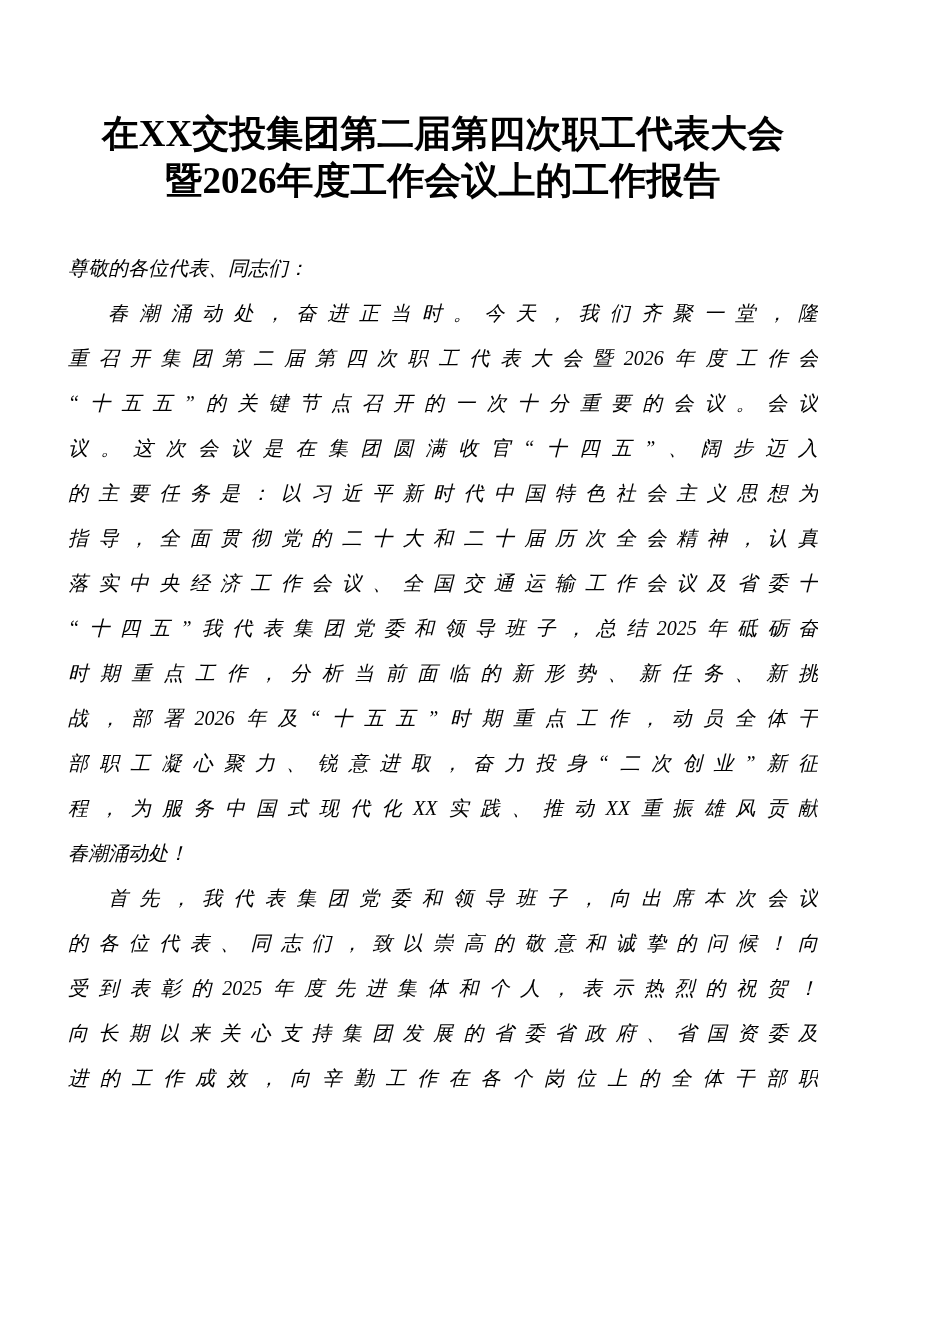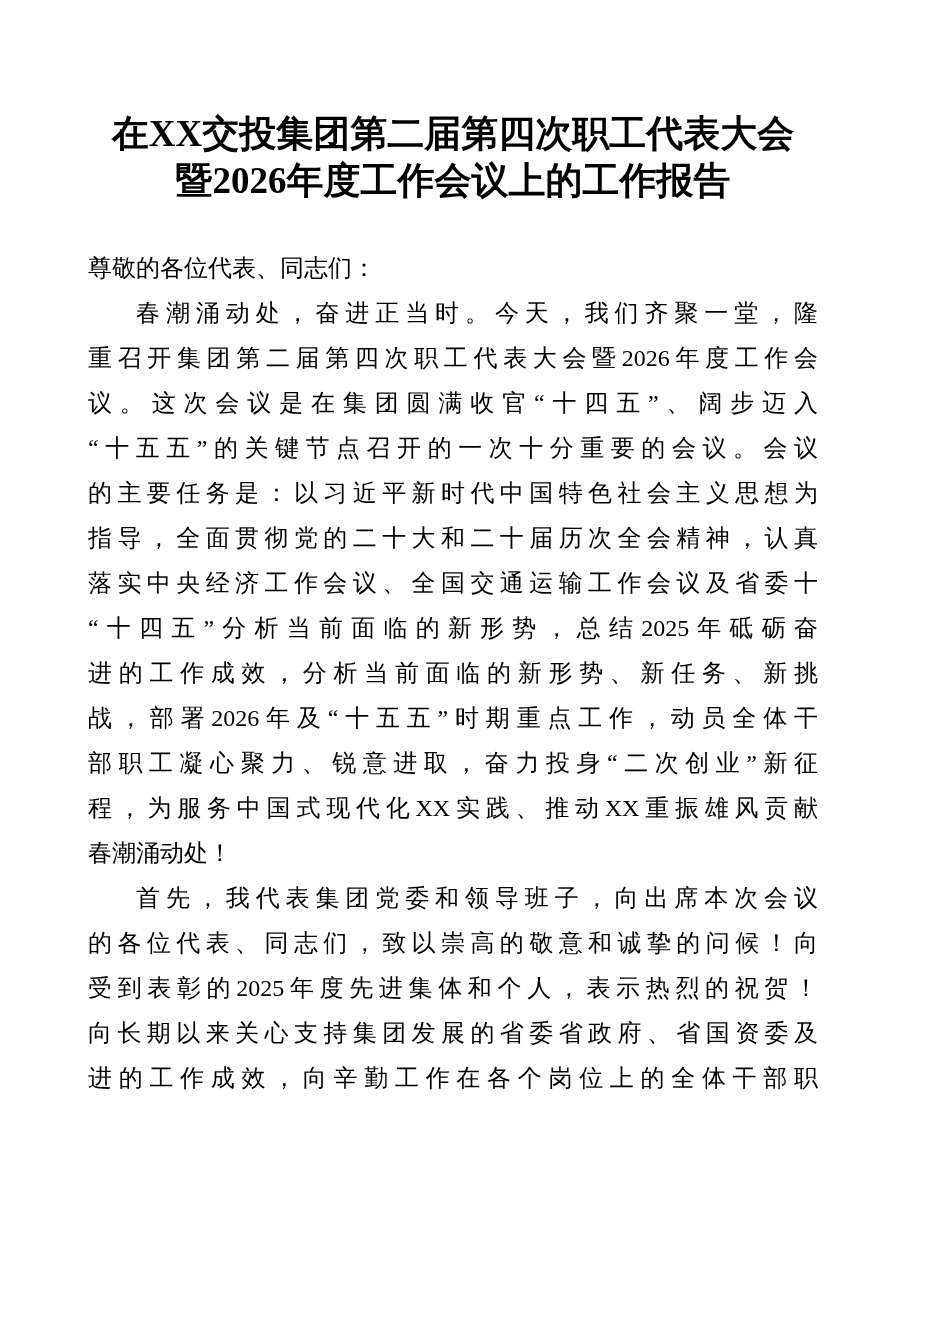--- a/index.html
+++ b/index.html
@@ -7,43 +7,44 @@
     padding: 0;
     background: #ffffff;
   }
   .page {
     position: relative;
     width: 950px;
     height: 1192px;
     background: #ffffff;
     color: #000000;
     box-sizing: border-box;
-    padding: 110px 132px 0 88px;
+    padding: 110px 132px 0 68px;
     font-family: "Liberation Serif", "DejaVu Serif", serif;
     overflow: hidden;
   }
   .title {
     margin: 0 0 42px 0;
     font-size: 37px;
     line-height: 47px;
     font-weight: bold;
     text-align: center;
     letter-spacing: 0;
   }
   .doc-body {
     width: 100%;
   }
   .line {
-    font-size: 24px;
+    font-size: 20px;
     line-height: 45px;
     height: 45px;
     overflow: hidden;
     text-align: justify;
     text-align-last: justify;
     text-justify: inter-character;
+    font-style: italic;
   }
   .line.end {
     text-align: left;
     text-align-last: left;
   }
   .line.indent {
     text-indent: 2em;
   }
 </style>
 </head>
@@ -52,27 +53,27 @@
 <div class="page">
   <h1 class="title">
     <span>在XX交投集团第二届第四次职工代表大会</span><br>
     <span>暨2026年度工作会议上的工作报告</span>
   </h1>
 
   <div class="doc-body">
       <div class="line end">尊敬的各位代表、同志们：</div>
       <div class="line indent">春潮涌动处，奋进正当时。今天，我们齐聚一堂，隆</div>
       <div class="line">重召开集团第二届第四次职工代表大会暨2026年度工作会</div>
+      <div class="line">“十五五”的关键节点召开的一次十分重要的会议。会议</div>
       <div class="line">议。这次会议是在集团圆满收官“十四五”、阔步迈入</div>
-      <div class="line">“十五五”的关键节点召开的一次十分重要的会议。会议</div>
       <div class="line">的主要任务是：以习近平新时代中国特色社会主义思想为</div>
       <div class="line">指导，全面贯彻党的二十大和二十届历次全会精神，认真</div>
       <div class="line">落实中央经济工作会议、全国交通运输工作会议及省委十</div>
-      <div class="line">“十四五”分析当前面临的新形势，总结2025年砥砺奋</div>
-      <div class="line">进的工作成效，分析当前面临的新形势、新任务、新挑</div>
+      <div class="line">“十四五”我代表集团党委和领导班子，总结2025年砥砺奋</div>
+      <div class="line">时期重点工作，分析当前面临的新形势、新任务、新挑</div>
       <div class="line">战，部署2026年及“十五五”时期重点工作，动员全体干</div>
       <div class="line">部职工凝心聚力、锐意进取，奋力投身“二次创业”新征</div>
       <div class="line">程，为服务中国式现代化XX实践、推动XX重振雄风贡献</div>
       <div class="line end">春潮涌动处！</div>
       <div class="line indent">首先，我代表集团党委和领导班子，向出席本次会议</div>
       <div class="line">的各位代表、同志们，致以崇高的敬意和诚挚的问候！向</div>
       <div class="line">受到表彰的2025年度先进集体和个人，表示热烈的祝贺！</div>
       <div class="line">向长期以来关心支持集团发展的省委省政府、省国资委及</div>
       <div class="line">进的工作成效，向辛勤工作在各个岗位上的全体干部职</div>
     </div>

